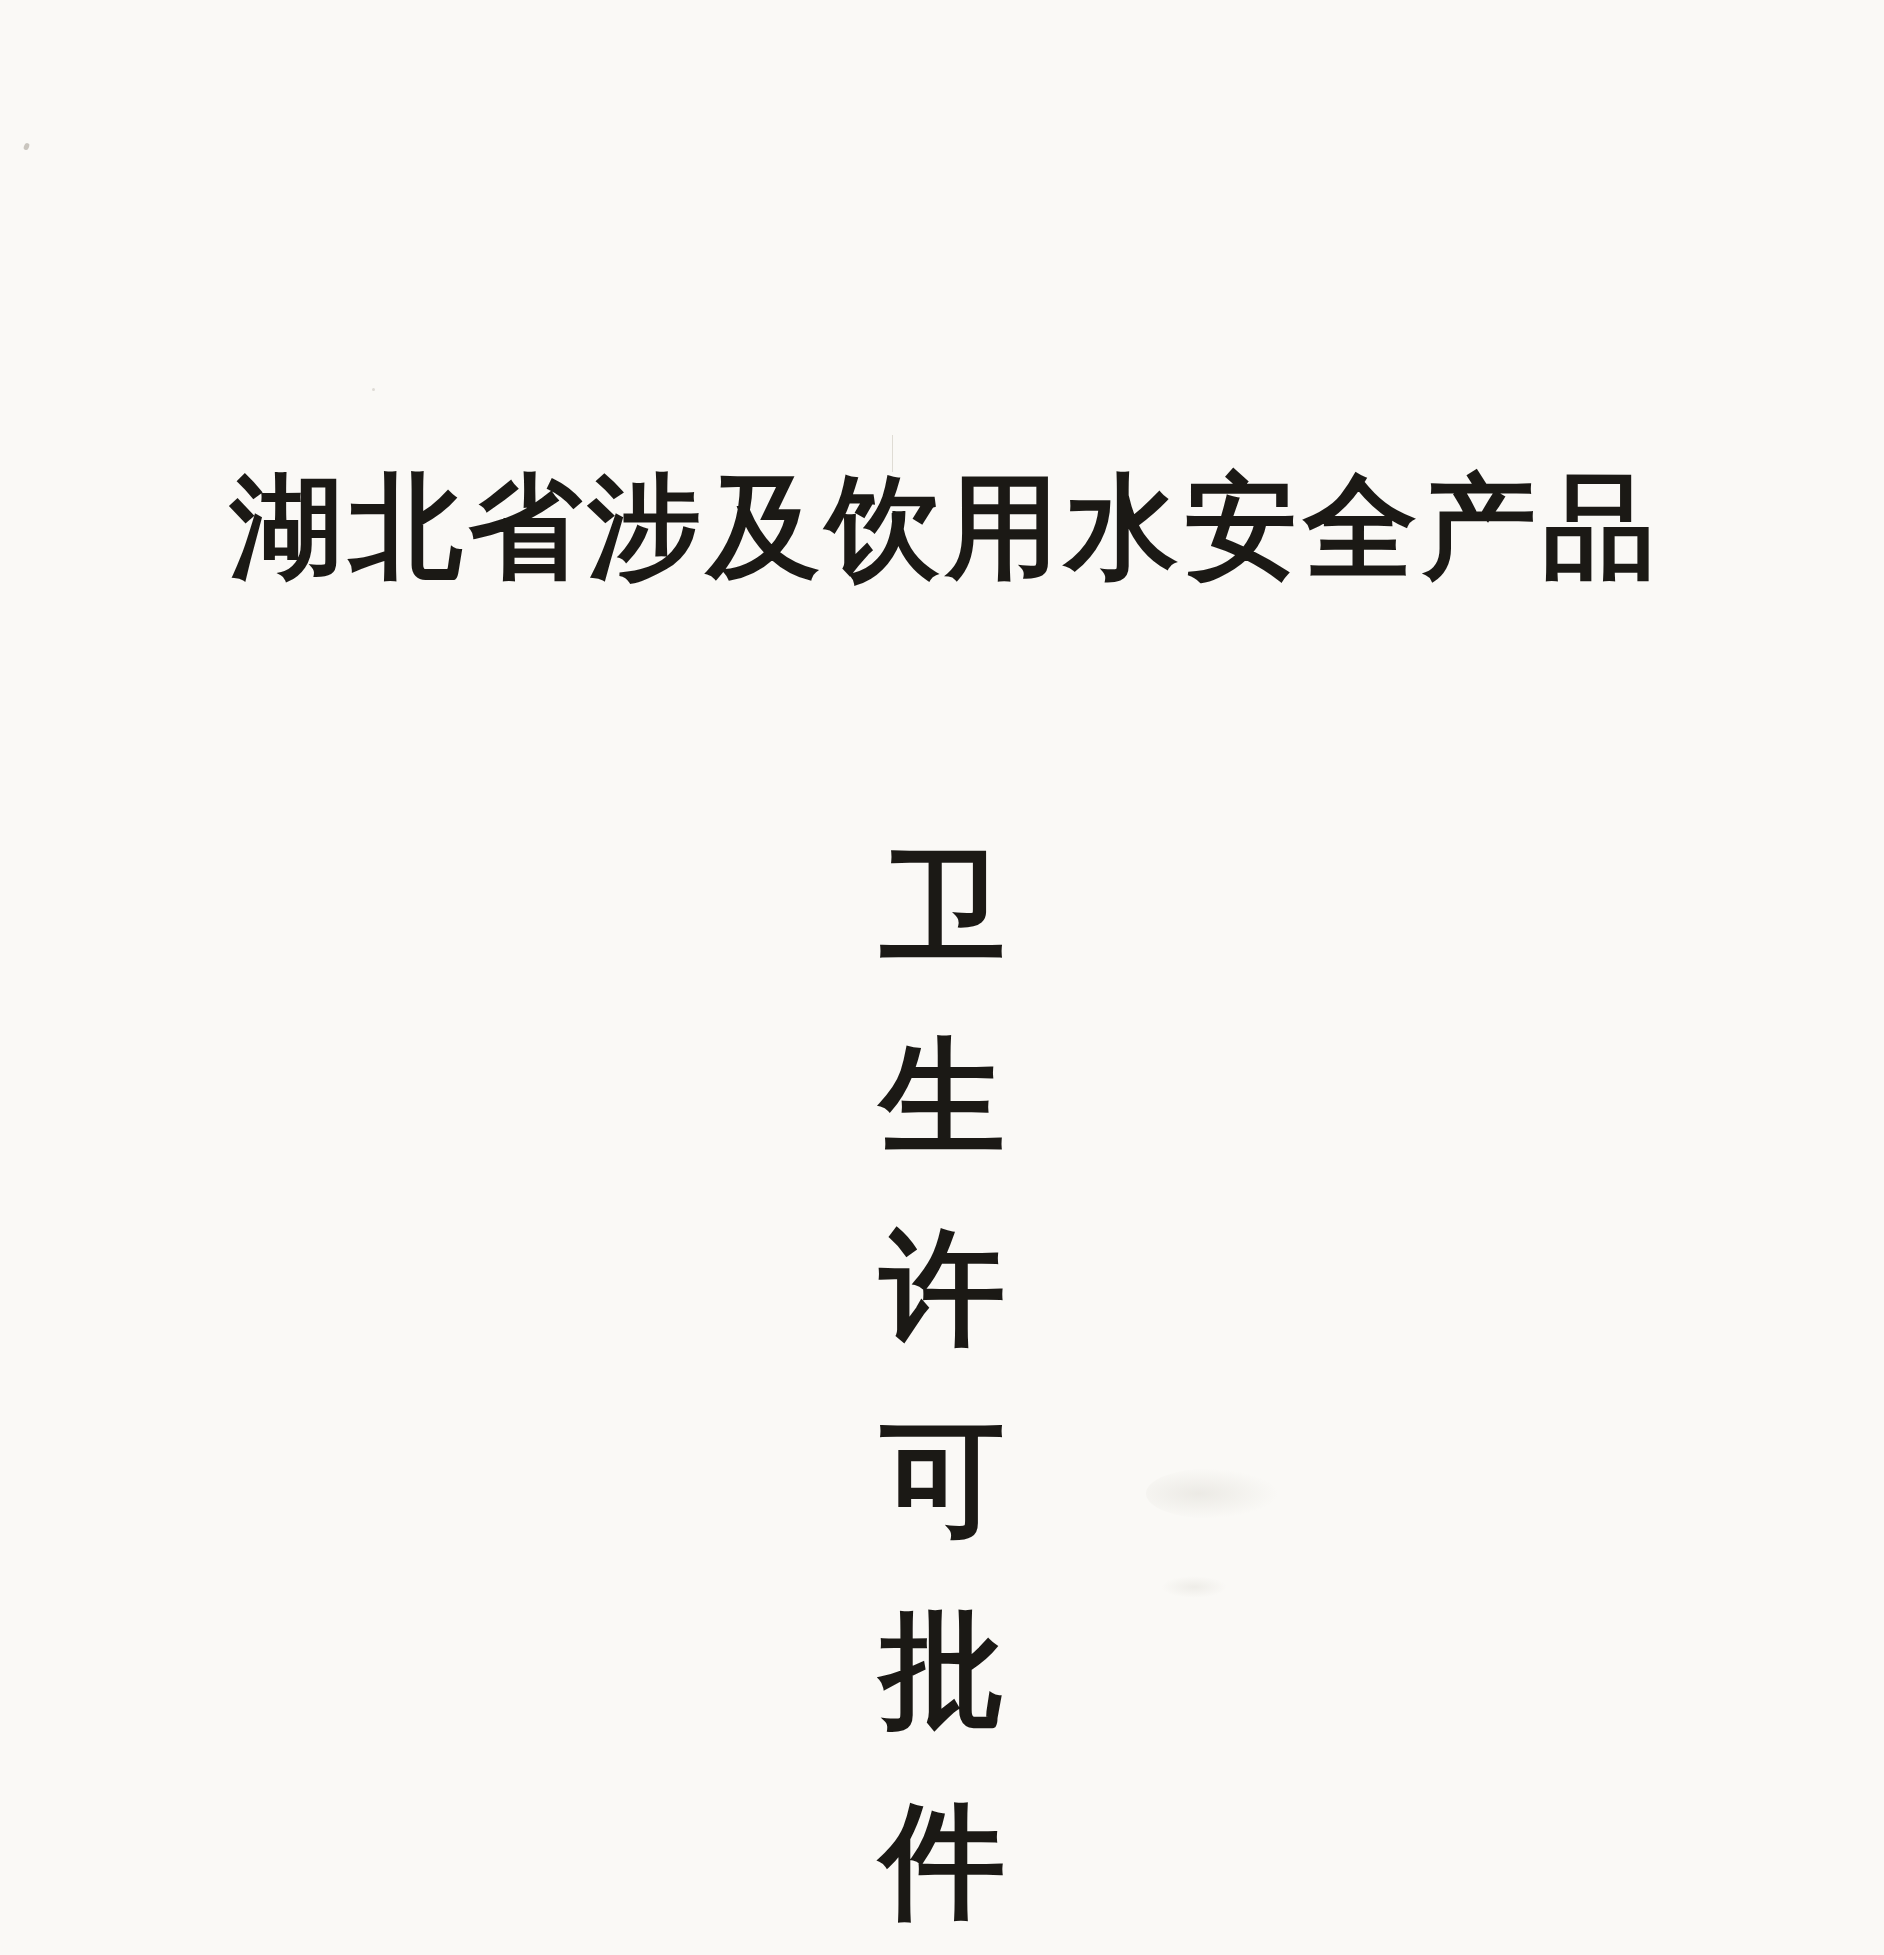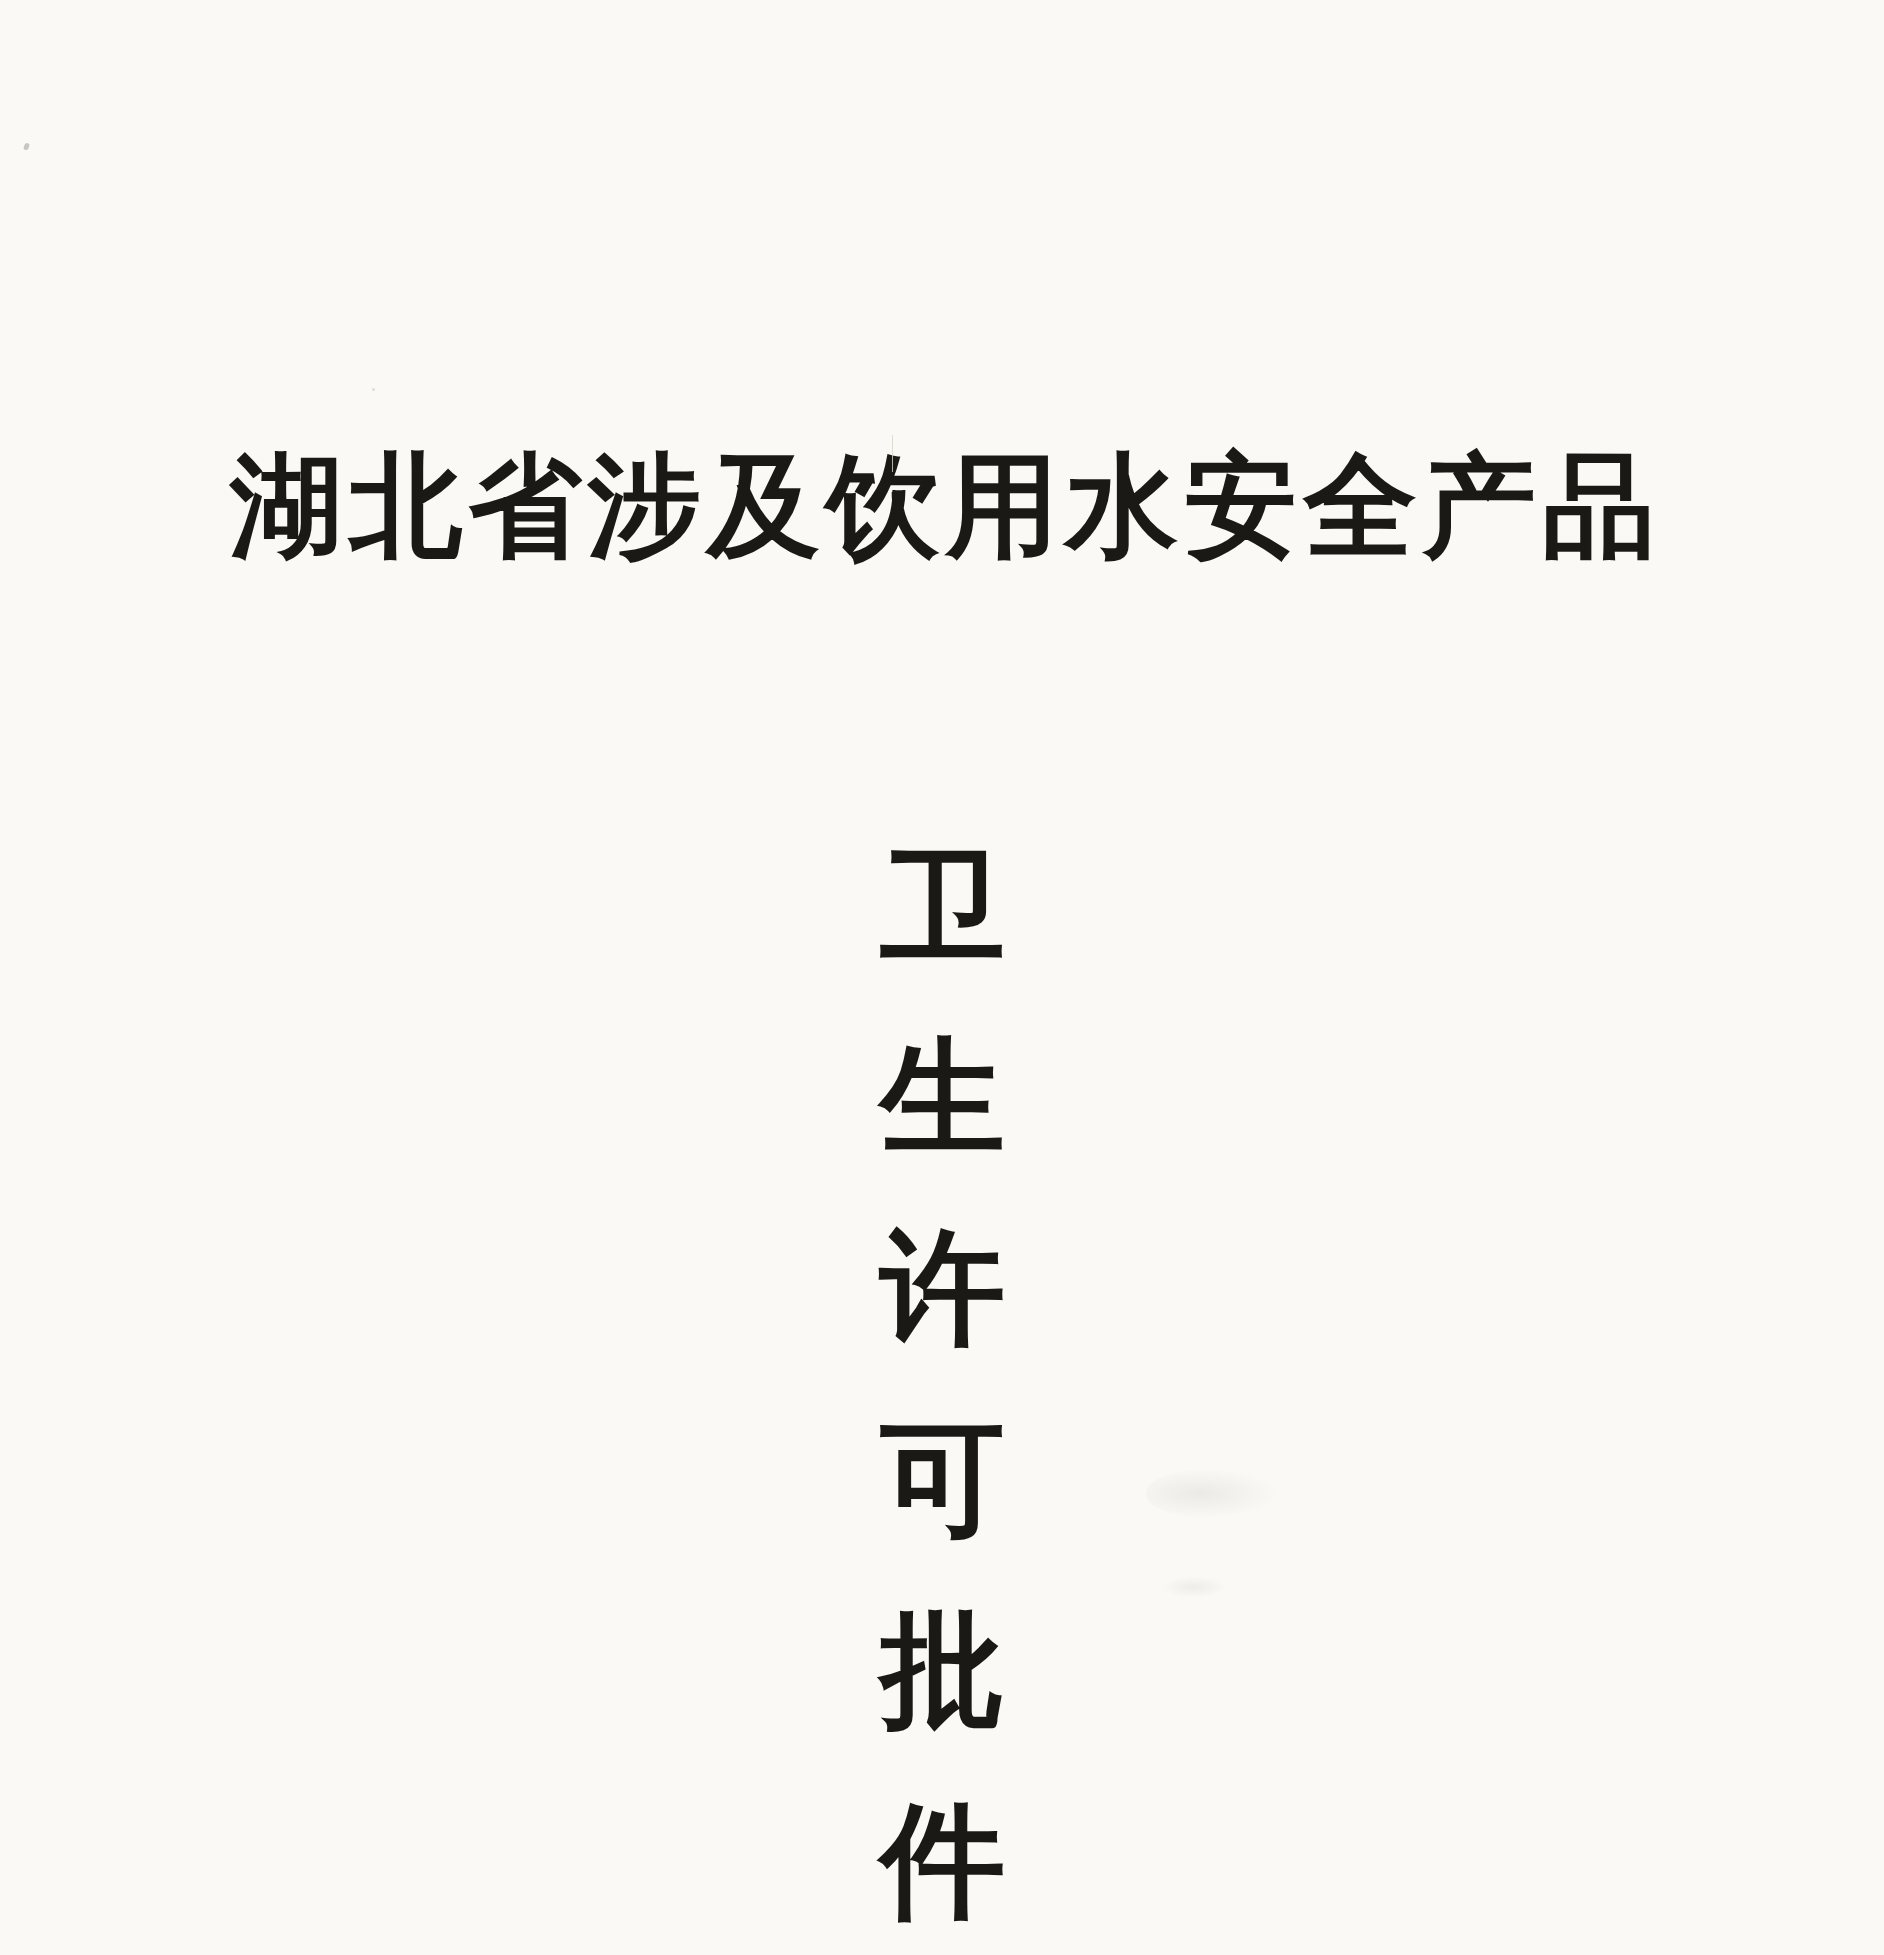--- a/index.html
+++ b/index.html
@@ -15,21 +15,21 @@
     font-family: "Liberation Serif", "DejaVu Serif", serif;
     color: var(--color-ink, #1b1915);
   }
   .page {
     position: absolute;
     inset: 0;
   }
   
   .main-title {
     position: absolute;
-    top: 450px;
+    top: 471px;
     left: 0;
     right: 0;
     text-align: center;
     font-size: 113px;
     line-height: 1;
     font-weight: 700;
     letter-spacing: 6.3px;
     text-indent: 6.3px;
     white-space: nowrap;
   }

